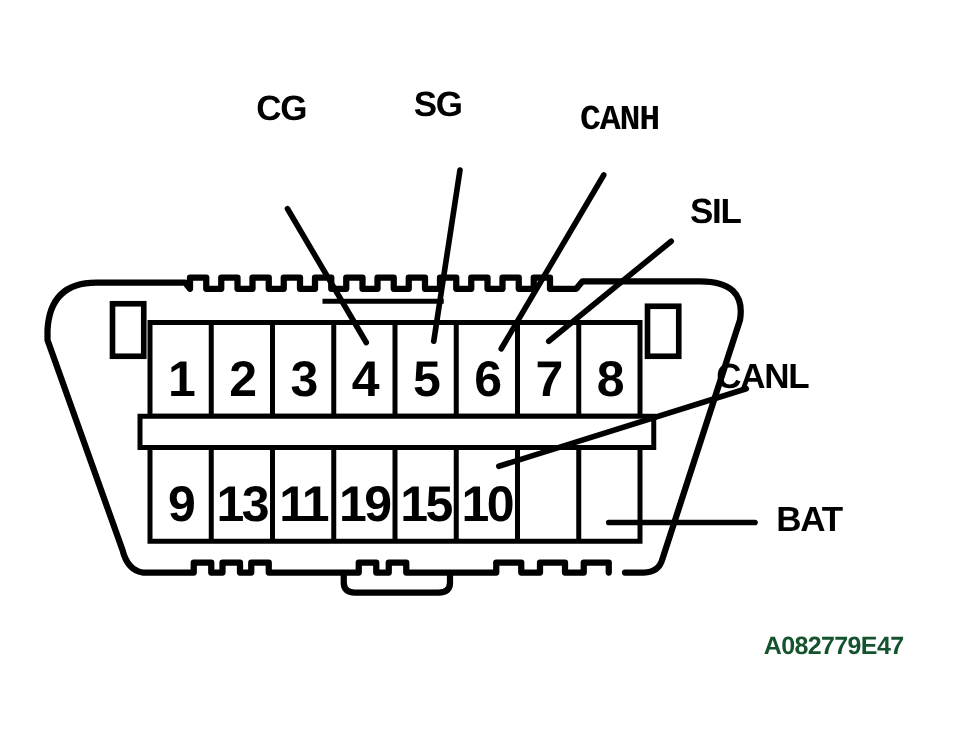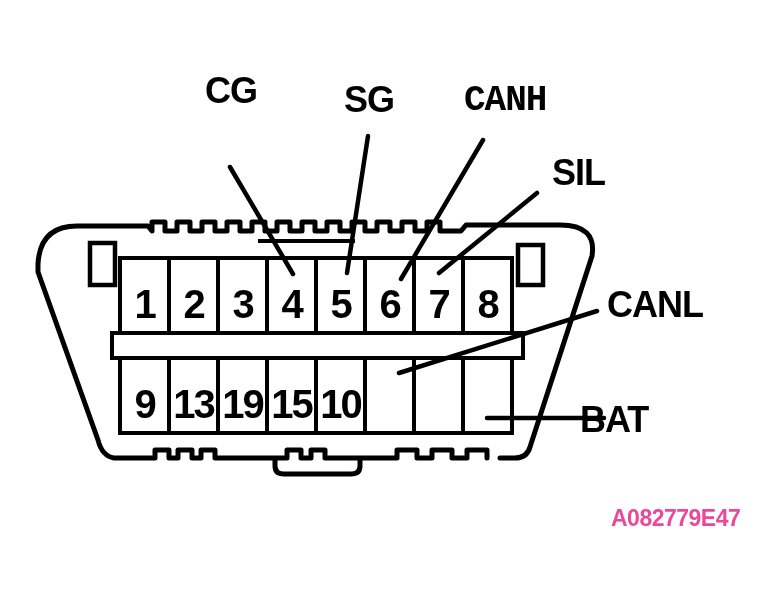--- a/index.html
+++ b/index.html
@@ -2,41 +2,41 @@
 <html><head>
 <meta charset="utf-8">
 <style>
   html,body{margin:0;padding:0;background:#fff;}
   .canvas{
     position:relative;width:766px;height:601px;background:#fff;overflow:hidden;
     font-family:"Liberation Sans",sans-serif;color:#000;
   }
   .diagram-svg{position:absolute;left:0;top:0;}
   .callout-label{
-    position:absolute;font-weight:bold;font-size:36px;line-height:1;
+    position:absolute;font-weight:bold;font-size:28px;line-height:1;
     letter-spacing:-1px;white-space:nowrap;color:#000;
   }
   .figure-id{
-    position:absolute;left:611px;top:507px;font-weight:bold;font-size:23px;
-    line-height:1;letter-spacing:-0.5px;color:#ec4899;white-space:nowrap;
+    position:absolute;left:611px;top:507px;font-weight:bold;font-size:20px;
+    line-height:1;letter-spacing:-0.5px;color:#14532d;white-space:nowrap;
   }
   .pin-row{position:absolute;left:120px;display:flex;}
   .pin-row-1{top:258px;}
   .pin-row-2{top:358px;}
   .pin-cell{
     width:49px;height:75px;box-sizing:border-box;display:flex;
     justify-content:center;align-items:flex-end;padding-bottom:6px;
     font-size:40px;font-weight:bold;letter-spacing:-2px;color:#000;
   }
   .lbl-cg{left:205px;top:73px;}
-  .lbl-sg{left:344px;top:70px;margin-top:12px;}
+  .lbl-sg{left:331px;top:70px;}
   .lbl-canh{left:464px;top:83px;font-family:Liberation Mono, monospace;}
   .lbl-sil{left:552px;top:155px;}
-  .lbl-canl{left:607px;top:287px;}
-  .lbl-bat{left:580px;top:402px;}
+  .lbl-canl{left:573px;top:287px;}
+  .lbl-bat{left:621px;top:402px;}
 </style>
 </head>
 <body>
 
 <div class="canvas">
 
   <svg class="diagram-svg" width="766" height="601" viewBox="0 0 766 601">
 
     <path fill="none" stroke-width="5" stroke-linejoin="round" stroke-linecap="round" d="M 500 458 H 515 Q 527 458 530 447 L 592 256 Q 597 225 560 225 H 466 L 461 231 H 452
              h-12 v-9 h-13 v9 h-12 v-9 h-13 v9 h-12 v-9 h-13 v9 h-12 v-9 h-13 v9
@@ -85,19 +85,20 @@
       <div class="pin-cell">3</div>
       <div class="pin-cell">4</div>
       <div class="pin-cell">5</div>
       <div class="pin-cell">6</div>
       <div class="pin-cell">7</div>
       <div class="pin-cell">8</div>
     </div>
   <div class="pin-row pin-row-2">
       <div class="pin-cell">9</div>
       <div class="pin-cell">13</div>
+      <div class="pin-cell">11</div>
       <div class="pin-cell">19</div>
       <div class="pin-cell">15</div>
       <div class="pin-cell">10</div>
     </div>
 
   <div class="figure-id">A082779E47</div>
 </div>
 
 </body></html>

